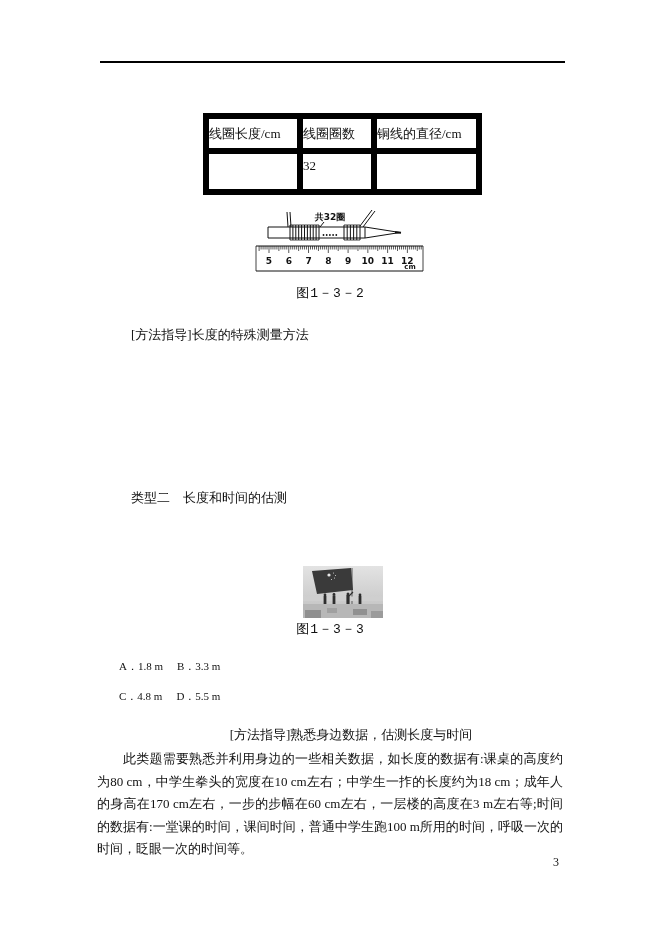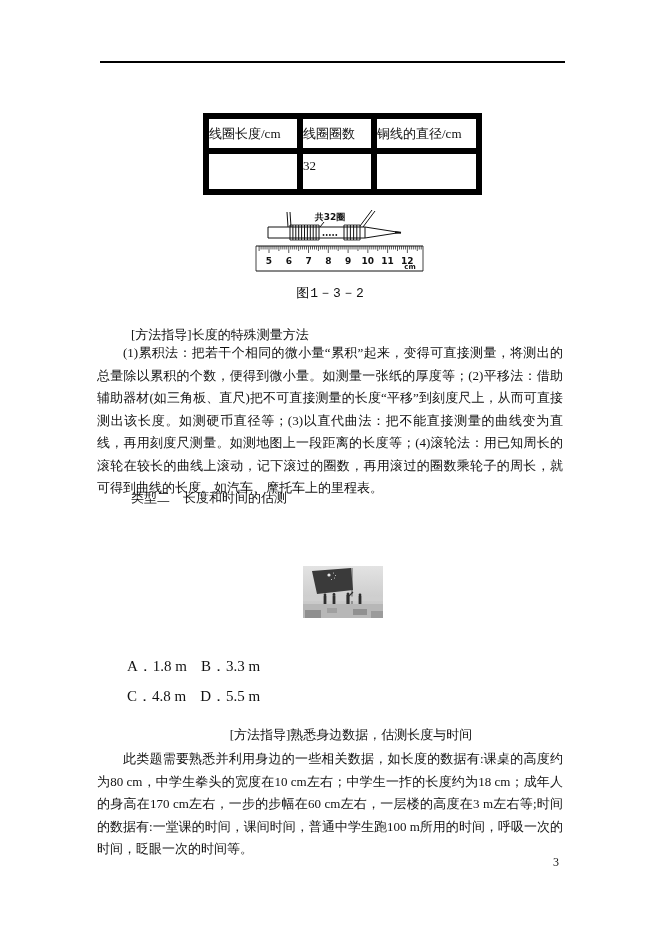--- a/index.html
+++ b/index.html
@@ -14,21 +14,21 @@
   .c1{width:88px;} .c2{width:68px;} .c3{width:99px;}
   .figwrap{position:absolute;left:250px;top:203px;width:180px;height:75px;}
   .caption{position:absolute;left:0;width:661px;text-align:center;font-size:13px;line-height:15px;letter-spacing:1px;font-family:Liberation Mono, monospace;}
   .cap1{top:286px;} .cap2{top:622px;}
   .h{position:absolute;left:97px;width:466px;margin:8px;font-size:13px;line-height:22.5px;text-indent:2em;}
   .h1{top:316px;} .h2{top:479px;} .h3{top:716px;text-align:center;}
   .body{position:absolute;left:97px;width:466px;margin:0;font-size:13px;line-height:22.5px;
         text-indent:2em;text-align:justify;}
   .p1{top:342px;} .p2{top:506px;} .p3{top:748px;}
   .photo{position:absolute;left:303px;top:566px;width:80px;height:52px;}
-  .opts{position:absolute;left:97px;margin:0;font-size:15px;line-height:15px;text-indent:2em;white-space:pre;font-family:Liberation Serif, serif;}
+  .opts{position:absolute;left:97px;margin:0;font-size:11px;line-height:15px;text-indent:2em;white-space:pre;font-family:Liberation Serif, serif;}
   .o1{top:659px;} .o2{top:689px;}
   .opts span{margin-right:14px;}
   .pagenum{position:absolute;left:553px;top:855px;font-size:12px;}
   .rnum{font:bold 9px "DejaVu Sans",sans-serif;fill:#111;text-anchor:middle;}
   .coil-label{font:bold 9px "DejaVu Sans",sans-serif;fill:#111;text-anchor:middle;}
   .unit-label{font:bold 7px "DejaVu Sans",sans-serif;fill:#111;text-anchor:middle;}
 </style>
 </head>
 <body>
 
@@ -201,21 +201,20 @@
           <text x="157.39" y="60.5" class="rnum">12</text>
         </g>
       <text x="160" y="66" class="unit-label">cm</text>
     </svg>
   </div>
 
   <div class="caption cap1">图1－3－2</div>
 
   <p class="h h1">[方法指导]长度的特殊测量方法</p>
 
-  <p class="body p1">(1)累积法：把若干个相同的微小量“累积”起来，变得可直接测量，将测出的总量除以累积的个数，便得到微小量。如测量一张纸的厚度等；(2)平移法：借助辅助器材(如三角板、直尺)把不可直接测量的长度“平移”到刻度尺上，从而可直接测出该长度。如测硬币直径等；(3)以直代曲法：把不能直接测量的曲线变为直线，再用刻度尺测量。如测地图上一段距离的长度等；(4)滚轮法：用已知周长的滚轮在较长的曲线上滚动，记下滚过的圈数，再用滚过的圈数乘轮子的周长，就可得到曲线的长度。如汽车、摩托车上的里程表。</p>
 
   <p class="h h2">类型二　长度和时间的估测</p>
 
 
   <div class="photo">
     <svg width="80" height="52" viewBox="0 0 80 52">
       <defs>
         <linearGradient id="skyg" x1="0" y1="0" x2="0" y2="1">
           <stop offset="0" stop-color="#e3e3e3"></stop>
           <stop offset="1" stop-color="#bfbfbf"></stop>
@@ -246,20 +245,21 @@
       <rect x="0" y="38" width="80" height="14" fill="#b7b7b7"></rect>
       <g>
         <rect x="2" y="44" width="16" height="8" fill="#8f8f8f"></rect>
         <rect x="24" y="42" width="10" height="5" fill="#a0a0a0"></rect>
         <rect x="50" y="43" width="14" height="6" fill="#909090"></rect>
         <rect x="68" y="45" width="12" height="7" fill="#9b9b9b"></rect>
       </g>
     </svg>
   </div>
 
+  <div class="caption cap2">图1－3－3</div>
 
   <p class="opts o1"><span>A．1.8 m</span><span>B．3.3 m</span></p>
   <p class="opts o2"><span>C．4.8 m</span><span>D．5.5 m</span></p>
 
   <p class="h h3">[方法指导]熟悉身边数据，估测长度与时间</p>
 
   <p class="body p3">此类题需要熟悉并利用身边的一些相关数据，如长度的数据有:课桌的高度约为80 cm，中学生拳头的宽度在10 cm左右；中学生一拃的长度约为18 cm；成年人的身高在170 cm左右，一步的步幅在60 cm左右，一层楼的高度在3 m左右等;时间的数据有:一堂课的时间，课间时间，普通中学生跑100 m所用的时间，呼吸一次的时间，眨眼一次的时间等。</p>
 
   <div class="pagenum">3</div>
 

